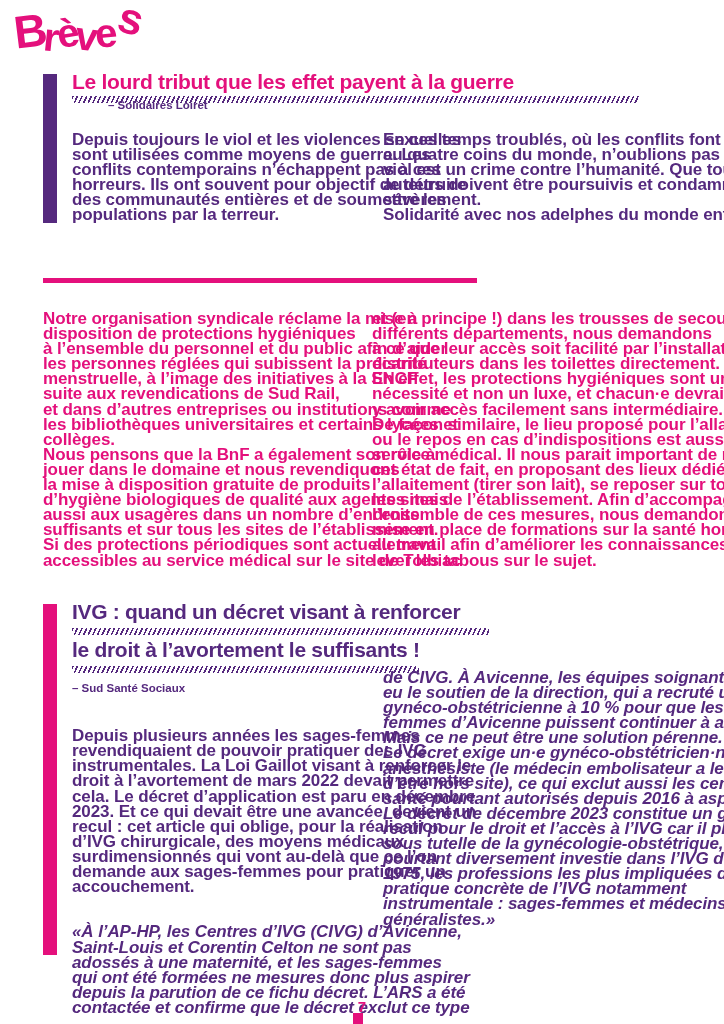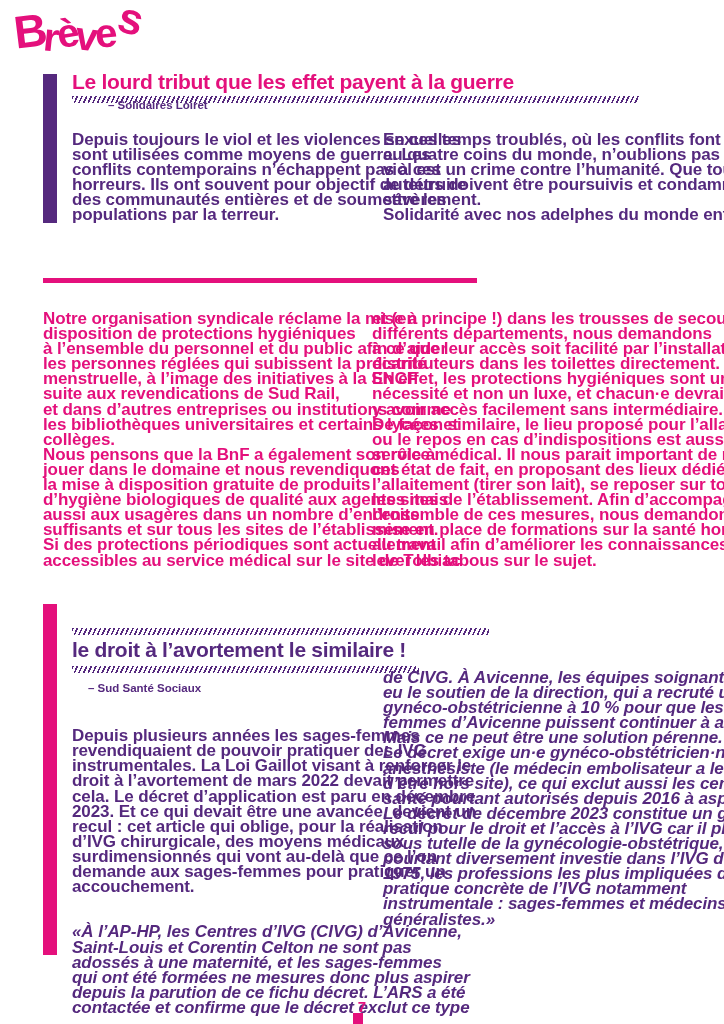--- a/index.html
+++ b/index.html
@@ -47,21 +47,21 @@
   .a2-rule{left:43px;top:278px;width:434px;height:5px;}
   .a2-byline{left:43px;top:293px;}
   .a2-colL{left:43px;top:311px;width:316px;}
   .a2-colR{left:372px;top:311px;width:340px;}
   
   .a3-bar{left:43px;top:604px;height:351px;}
   .a3-title1{left:72px;top:600px;}
   .a3-hatch1{left:72px;top:628px;width:417px;}
   .a3-title2{left:72px;top:638px;}
   .a3-hatch2{left:72px;top:666px;width:347px;}
-  .a3-byline{left:72px;top:681px;margin-left:16px;}
+  .a3-byline{left:72px;top:681px;}
   .a3-colL{left:72px;top:698px;width:300px;}
   .a3-colR{left:383px;top:670px;width:330px;}
   
   .pagenum{left:0;right:0;top:998px;text-align:center;color:var(--pink);
            font-weight:bold;font-size:15px;}
   .bottom-mark{left:353px;top:1013px;width:10px;height:14px;background:var(--pink);}
 </style>
 </head>
 <body>
 
@@ -116,22 +116,23 @@
 service médical. Il nous parait important de revoir
 cet état de fait, en proposant des lieux dédiés pour
 l’allaitement (tirer son lait), se reposer sur tous
 les sites de l’établissement. Afin d’accompagner
 l’ensemble de ces mesures, nous demandons aussi la
 mise en place de formations sur la santé hormonale
 au travail afin d’améliorer les connaissances et de
 lever les tabous sur le sujet.</div>
 
   <div class="abs vbar bar-pink a3-bar"></div>
+  <div class="abs title title-purple a3-title1">IVG : quand un décret visant à renforcer</div>
   <div class="abs hatch a3-hatch1"></div>
-  <div class="abs title title-purple a3-title2">le droit à l’avortement le similaire !</div>
+  <div class="abs title title-purple a3-title2">le droit à l’avortement le suffisants !</div>
   <div class="abs hatch a3-hatch2"></div>
   <div class="abs byline txt-purple a3-byline">– Sud Santé Sociaux</div>
   <div class="abs col txt-purple a3-colL">
     <div>Depuis plusieurs années les sages-femmes
 revendiquaient de pouvoir pratiquer des IVG
 instrumentales. La Loi Gaillot visant à renforcer le
 droit à l’avortement de mars 2022 devait permettre
 cela. Le décret d’application est paru en décembre
 2023. Et ce qui devait être une avancée, devient un
 recul : cet article qui oblige, pour la réalisation

